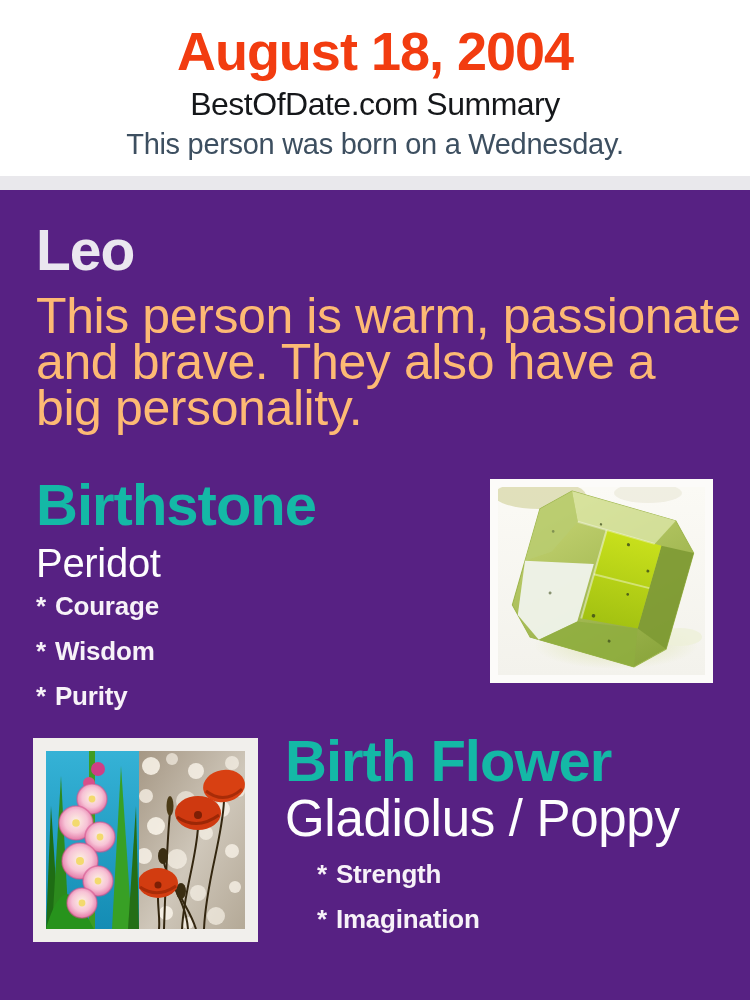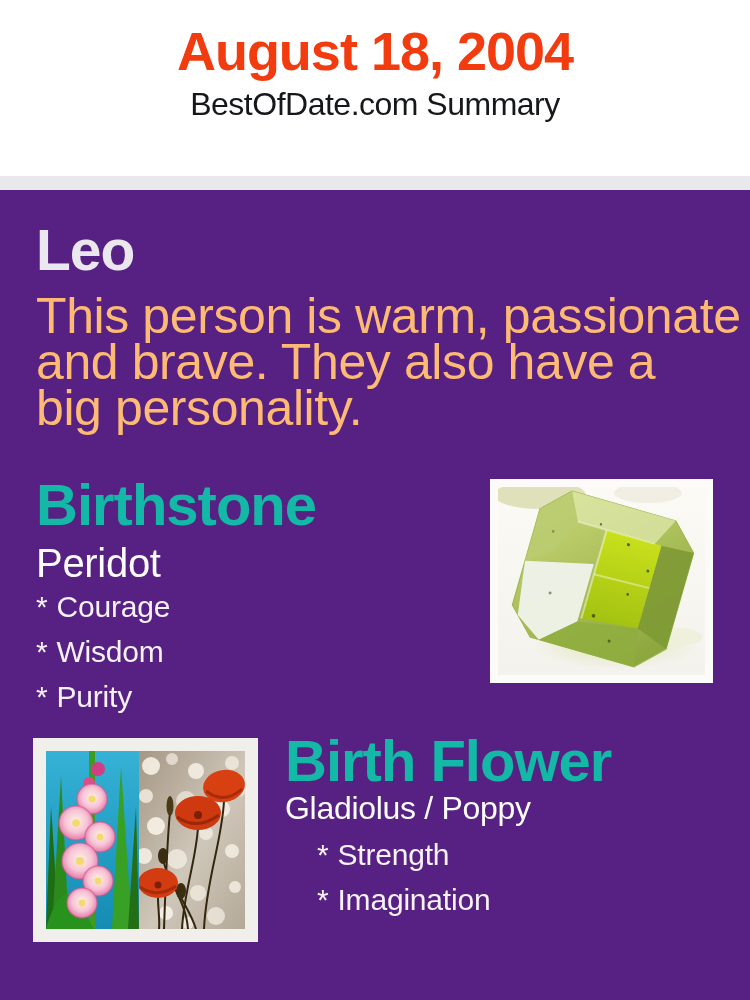--- a/index.html
+++ b/index.html
@@ -33,43 +33,44 @@
   }
   .zodiac-desc {
     position:absolute; left:36px; top:103px;
     font-size:50px; line-height:46px; letter-spacing:-0.4px; color:#fdba74;
   }
 
   .section-heading {
     font-size:58px; font-weight:700; line-height:1; color:#14b8a6; letter-spacing:-1px;
   }
   .traits { list-style:none; }
-  .traits li { height:45px; line-height:45px; font-size:30px; color:#f7f2f8; letter-spacing:-0.2px; }
+  .traits li { height:45px; line-height:45px; font-size:26px; color:#f7f2f8; letter-spacing:-0.2px;font-weight:bold; }
   .traits .bullet { margin-right:9px; }
 
   .bs-block { position:absolute; left:36px; top:286px; }
   .bs-name { margin-top:8px; font-size:40px; line-height:1.05; letter-spacing:-0.3px; color:#fdfdfe; }
   .bs-block .traits { margin-top:0; }
 
   .bf-block { position:absolute; left:285px; top:542px; }
-  .bf-name { margin-top:2px; font-size:32px; line-height:1.05; letter-spacing:-0.3px; color:#fdfdfe; }
+  .bf-name { margin-top:2px; font-size:51px; line-height:1.05; letter-spacing:-0.3px; color:#fdfdfe; }
   .bf-block .traits { margin-top:6px;margin-left:32px; }
 
   
   .photo { position:absolute; }
   .photo svg { display:block; width:100%; height:100%; }
   .peridot-photo { left:490px; top:289px; width:223px; height:204px; background:#fcfbf9; padding:8px; }
   .flower-photo  { left:33px;  top:548px; width:225px; height:204px; background:#f1efec; padding:13px; }
 </style>
 </head>
 <body>
 
 <div class="header">
   <div class="date-title">August 18, 2004</div>
   <div class="site-summary">BestOfDate.com Summary</div>
+  <div class="weekday">This person was born on a Wednesday.</div>
 </div>
 
 <div class="divider"></div>
 
 <div class="content">
 
   <h1 class="zodiac-sign">Leo</h1>
 
   <div class="zodiac-desc">
     <div>This person is warm, passionate</div>

